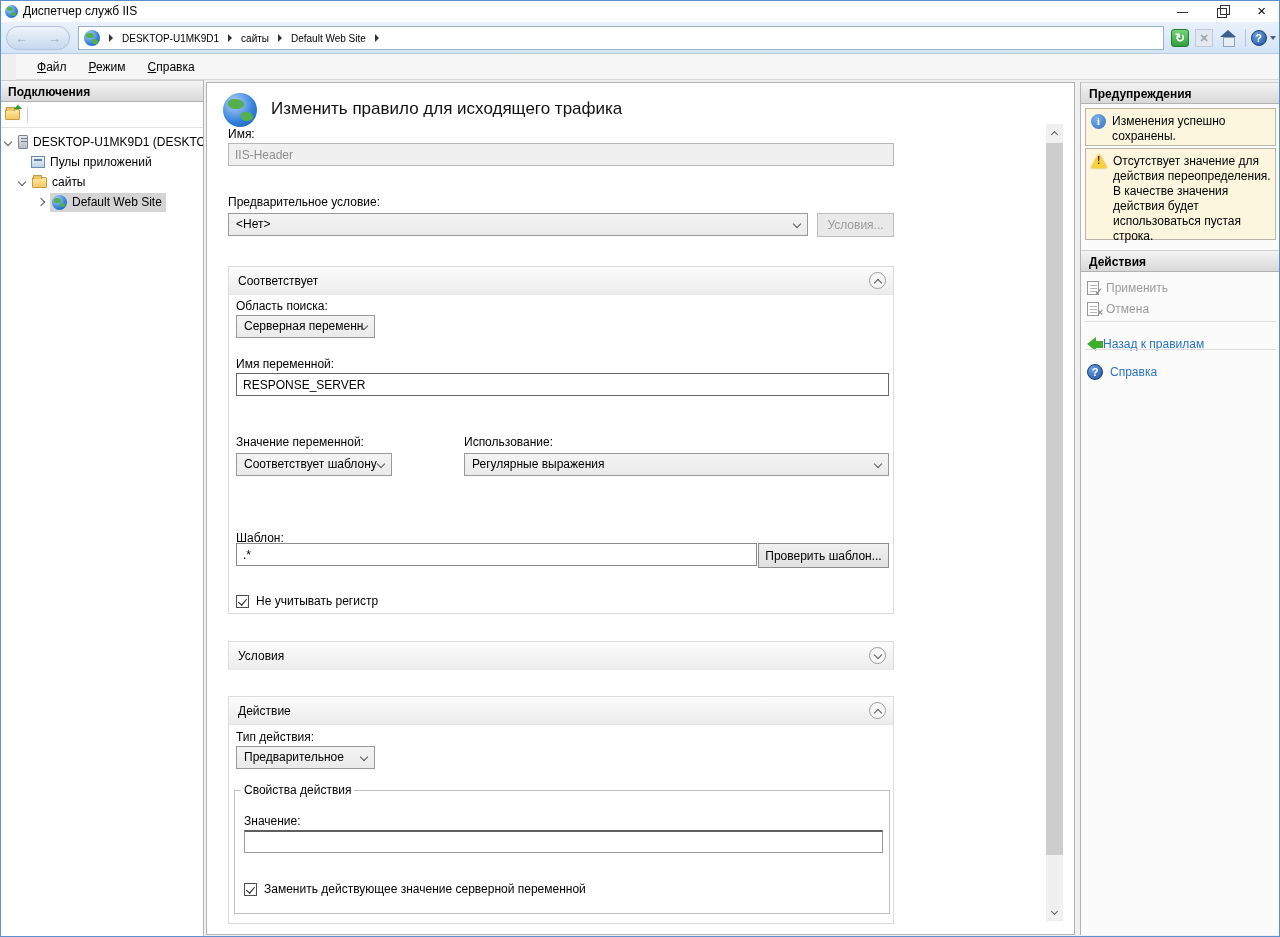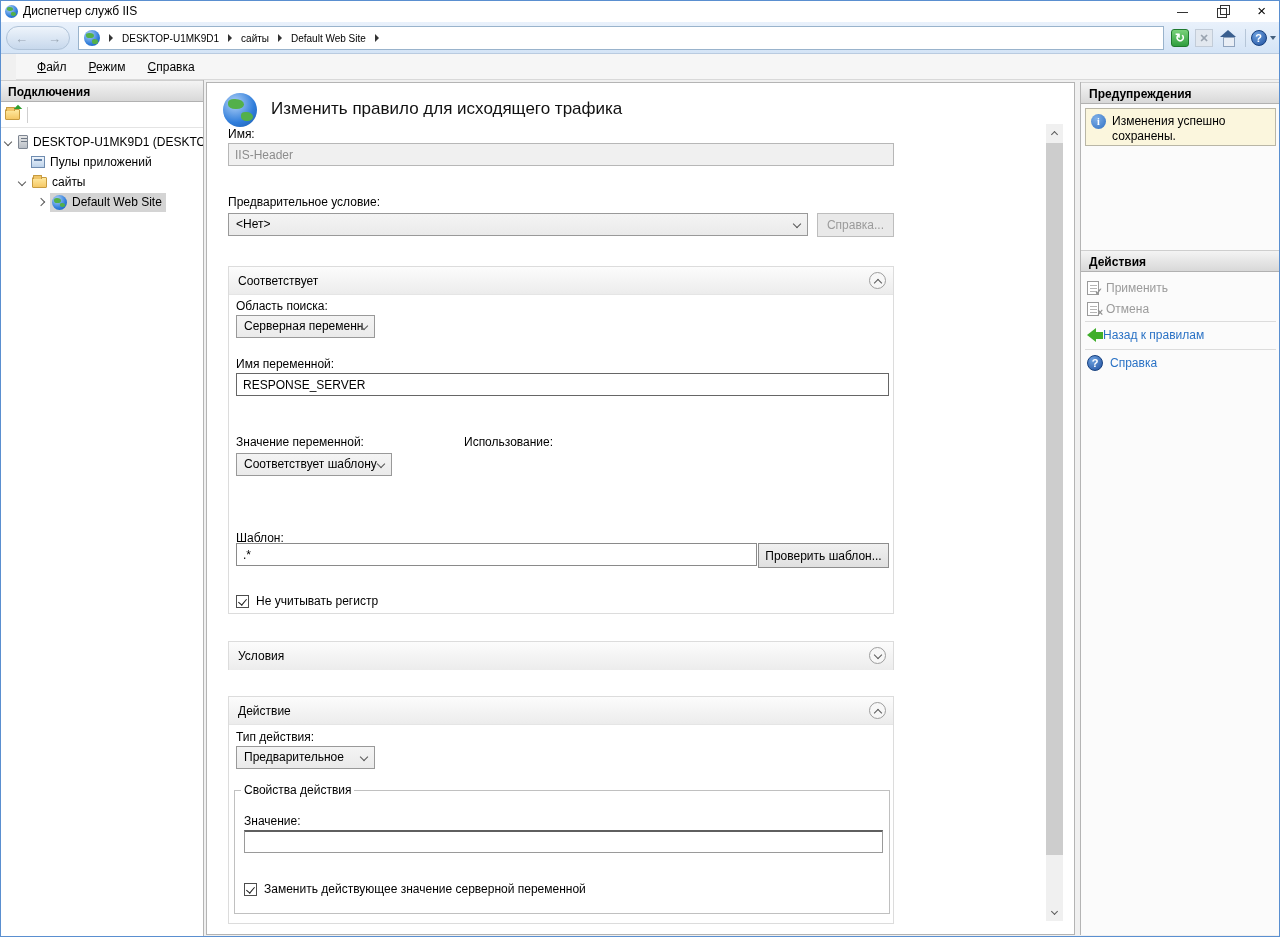--- a/index.html
+++ b/index.html
@@ -97,21 +97,21 @@
   .vs-arrow { position:absolute; left:0; width:17px; height:17px; display:flex; align-items:center; justify-content:center; background:#f0f0f0; }
   .vs-arrow .chev { border-color:#5a5a5a; width:5px; height:5px; }
   .vs-thumb { position:absolute; left:0; top:19px; width:17px; height:712px; background:#cdcdcd; }
 
   
   .rightpanel { position:absolute; left:1080px; top:82px; width:200px; height:853px; background:#fbfbfb; border-left:1px solid #b4b4b4; }
   .alertbox { position:absolute; left:4px; width:191px; background:#fbf6dd; border:1px solid #b9b6a6; display:flex; padding:5px 4px 5px 5px; gap:6px; }
   .alertbox .atext { font-size:12px; line-height:15px; }
   .act-item { position:absolute; left:6px; display:flex; align-items:center; gap:7px; font-size:12px; height:20px; }
   .act-item.disabled { color:#9b9b9b; }
-  .act-item.link { color:#2a72c5; }
+  .act-item.link { color:#2a72c5;margin-top:9px; }
   .r-sep { position:absolute; left:4px; width:191px; height:1px; background:#dcdcdc; }
 
   .infoicon { width:15px; height:15px; border-radius:50%; background:radial-gradient(circle at 35% 30%, #7fb0e8, #2f6fc2); color:#fff; font-size:10px; font-weight:bold; text-align:center; line-height:15px; flex:none; font-family:"Liberation Serif", serif; }
   .warnicon { position:relative; width:0; height:0; border-left:8px solid transparent; border-right:8px solid transparent; border-bottom:14px solid #fdcf3c; flex:none; filter:drop-shadow(0 0 1px #c79a00); }
   .warnicon::after { content:"!"; position:absolute; left:-2px; top:1px; font-size:10px; font-weight:bold; color:#3c3000; }
   .helpicon { width:16px; height:16px; border-radius:50%; background:radial-gradient(circle at 35% 30%, #6ea2e0, #1f4f9e); border:1px solid #16407f; color:#fff; font-weight:bold; font-size:11px; line-height:15px; text-align:center; flex:none; }
   .backarrow { width:0; height:0; border-top:7px solid transparent; border-bottom:7px solid transparent; border-right:9px solid #3fae2a; position:relative; flex:none; }
   .backarrow::after { content:""; position:absolute; left:8px; top:-3.5px; width:8px; height:7px; background:#3fae2a; }
 
   .globe { border-radius:50%; background:radial-gradient(circle at 35% 30%, #9cc4f2 10%, #2f7ddb 60%, #1c5aa8); position:relative; overflow:hidden; flex:none; }
@@ -221,21 +221,21 @@
     </span>
   <div class="pagetitle">Изменить правило для исходящего трафика</div>
 
   <div class="label" style="left:21px;top:44px">Имя:</div>
   <input class="tbox disabled" style="left: 21px; top: 60px; width: 666px;" readonly="" value="IIS-Header">
 
   <div class="label" style="left:21px;top:112px">Предварительное условие:</div>
   <div class="combo" style="left:21px;top:130px;width:580px">
     <span>&lt;Нет&gt;</span><span class="cchev"></span>
   </div>
-  <button class="btn disabled" style="left:610px;top:130px;width:77px">Справка...</button>
+  <button class="btn disabled" style="left:610px;top:130px;width:77px">Условия...</button>
 
   <div class="section" style="top:183px;height:348px">
     <div class="sec-header">
       <span>Соответствует</span>
       <span class="circlechev">
           <span class="chev up"></span>
         </span>
     </div>
   </div>
   <div class="label" style="left:29px;top:216px">Область поиска:</div>
@@ -243,20 +243,23 @@
     <span>Серверная переменн</span><span class="cchev"></span>
   </div>
   <div class="label" style="left:29px;top:274px">Имя переменной:</div>
   <input class="tbox" style="left: 29px; top: 290px; width: 653px; border-color: rgb(102, 102, 102);" value="RESPONSE_SERVER">
 
   <div class="label" style="left:29px;top:352px">Значение переменной:</div>
   <div class="combo" style="left:29px;top:370px;width:156px">
     <span>Соответствует шаблону</span><span class="cchev"></span>
   </div>
   <div class="label" style="left:257px;top:352px">Использование:</div>
+  <div class="combo" style="left:257px;top:370px;width:425px">
+    <span>Регулярные выражения</span><span class="cchev"></span>
+  </div>
 
   <div class="label" style="left:29px;top:448px">Шаблон:</div>
   <input class="tbox" style="left: 29px; top: 460px; width: 521px;" value=".*">
   <button class="btn" style="left:551px;top:460px;width:131px;height:25px">Проверить шаблон...</button>
 
   <div class="cbrow" style="left:29px;top:511px">
     <span class="cb checked"></span>
     <span>Не учитывать регистр</span>
   </div>
 
@@ -302,20 +305,24 @@
       </div>
   </div>
 </div>
 
 <div class="rightpanel">
   <div class="panel-header">Предупреждения</div>
   <div class="alertbox" style="top:26px;height:38px">
     <span class="infoicon">i</span>
     <span class="atext">Изменения успешно сохранены.</span>
   </div>
+  <div class="alertbox" style="top:66px;height:92px">
+    <span class="warnicon"></span>
+    <span class="atext">Отсутствует значение для действия переопределения. В качестве значения действия будет использоваться пустая строка.</span>
+  </div>
   <div class="panel-header" style="position:absolute;top:168px;left:0;width:199px">Действия</div>
   <div class="act-item disabled" style="top:196px">
     <span class="ico doc">
         <span class="mark">✓</span>
       </span>
     <span>Применить</span>
   </div>
   <div class="act-item disabled" style="top:217px">
     <span class="ico doc">
         <span class="mark">×</span>

